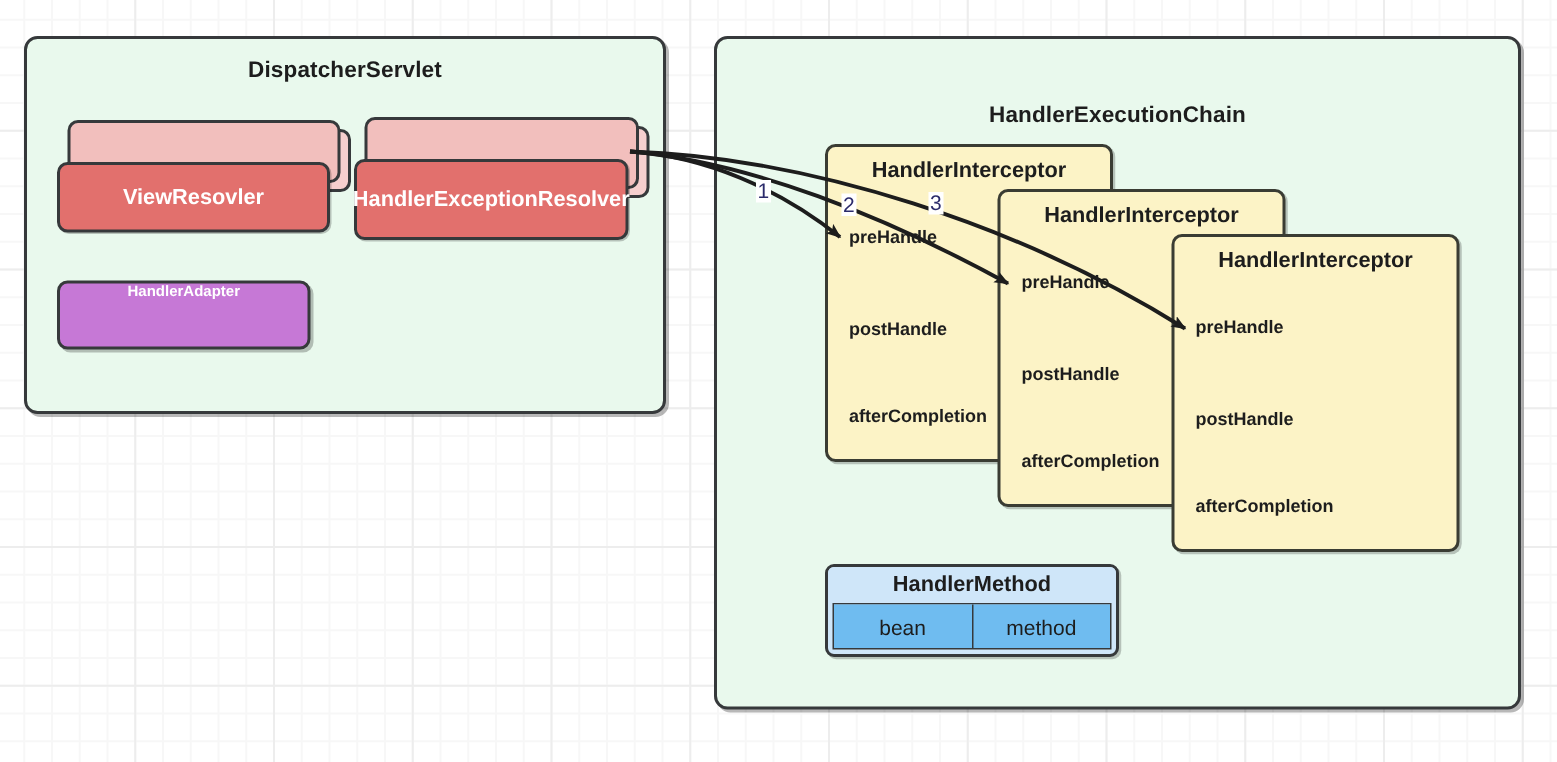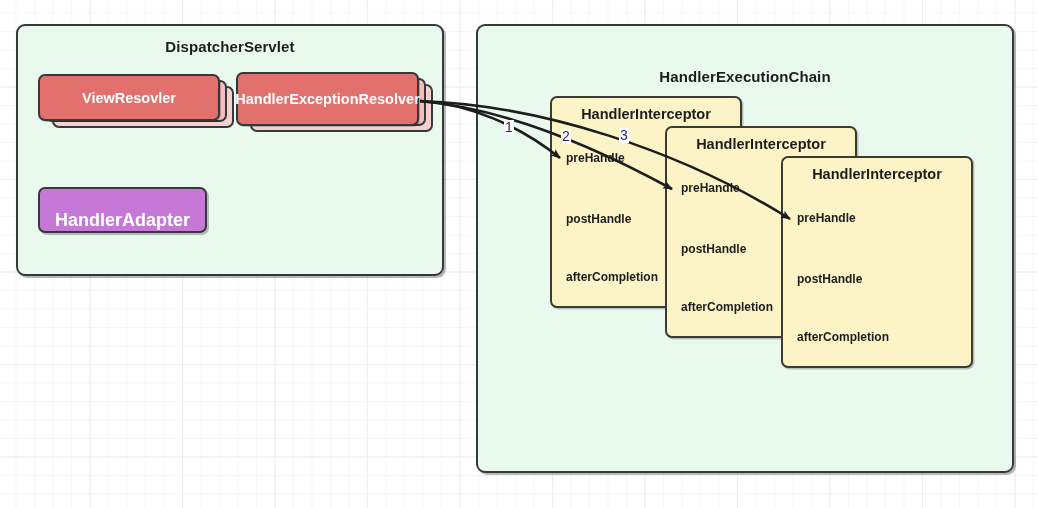--- a/index.html
+++ b/index.html
@@ -66,34 +66,35 @@
     background: #e2706d;
     display: flex;
     align-items: center;
     justify-content: center;
     text-align: center;
     color: #ffffff;
     font-weight: bold;
     font-size: 14.5px;
     line-height: 18px;
     box-shadow: 1px 1px 0 rgba(0,0,0,0.22);
+    margin-top: 34px;
   }
 
   
   .card {
     position: absolute;
     box-sizing: border-box;
     border: 2.5px solid #36393b;
     border-radius: 7px;
     display: flex;
-    align-items: flex-end;
+    align-items: flex-start;
     justify-content: center;
     color: #ffffff;
     font-weight: bold;
-    font-size: 18px;
+    font-size: 10px;
     box-shadow: 2px 2px 0 rgba(0,0,0,0.24);
   }
   .card.purple { background: #c678d6; }
 
   
   .interceptor {
     position: absolute;
     box-sizing: border-box;
     background: #fcf3c6;
     border: 2.5px solid #3a3c33;
@@ -226,20 +227,27 @@
     <div class="ic-method" style="top:172px;">afterCompletion</div>
   </div>
 
   <div class="interceptor" style="left:781px; top:156px; width:192px; height:212px;">
     <div class="ic-title">HandlerInterceptor</div>
     <div class="ic-method" style="top:53px;">preHandle</div>
     <div class="ic-method" style="top:114px;">postHandle</div>
     <div class="ic-method" style="top:172px;">afterCompletion</div>
   </div>
 
+  <div class="hm" style="left:550px; top:376px; width:196px; height:62px;">
+    <div class="hm-title">HandlerMethod</div>
+    <div class="hm-row">
+      <div class="hm-cell">bean</div>
+      <div class="hm-cell">method</div>
+    </div>
+  </div>
 
   <svg id="arrows" viewBox="0 0 1038 508" xmlns="http://www.w3.org/2000/svg">
     <defs>
       <marker id="ah" markerWidth="11" markerHeight="11" refX="9" refY="4" orient="auto" markerUnits="userSpaceOnUse">
         <path d="M0,0 L10,4 L0,8 L2.2,4 Z" fill="#1d1d1d"></path>
       </marker>
     </defs>
 
     <path d="M 420,101 C 470,104 520,126 560,158" fill="none" stroke="#1d1d1d" stroke-width="2.6" marker-end="url(#ah)"></path>
 

